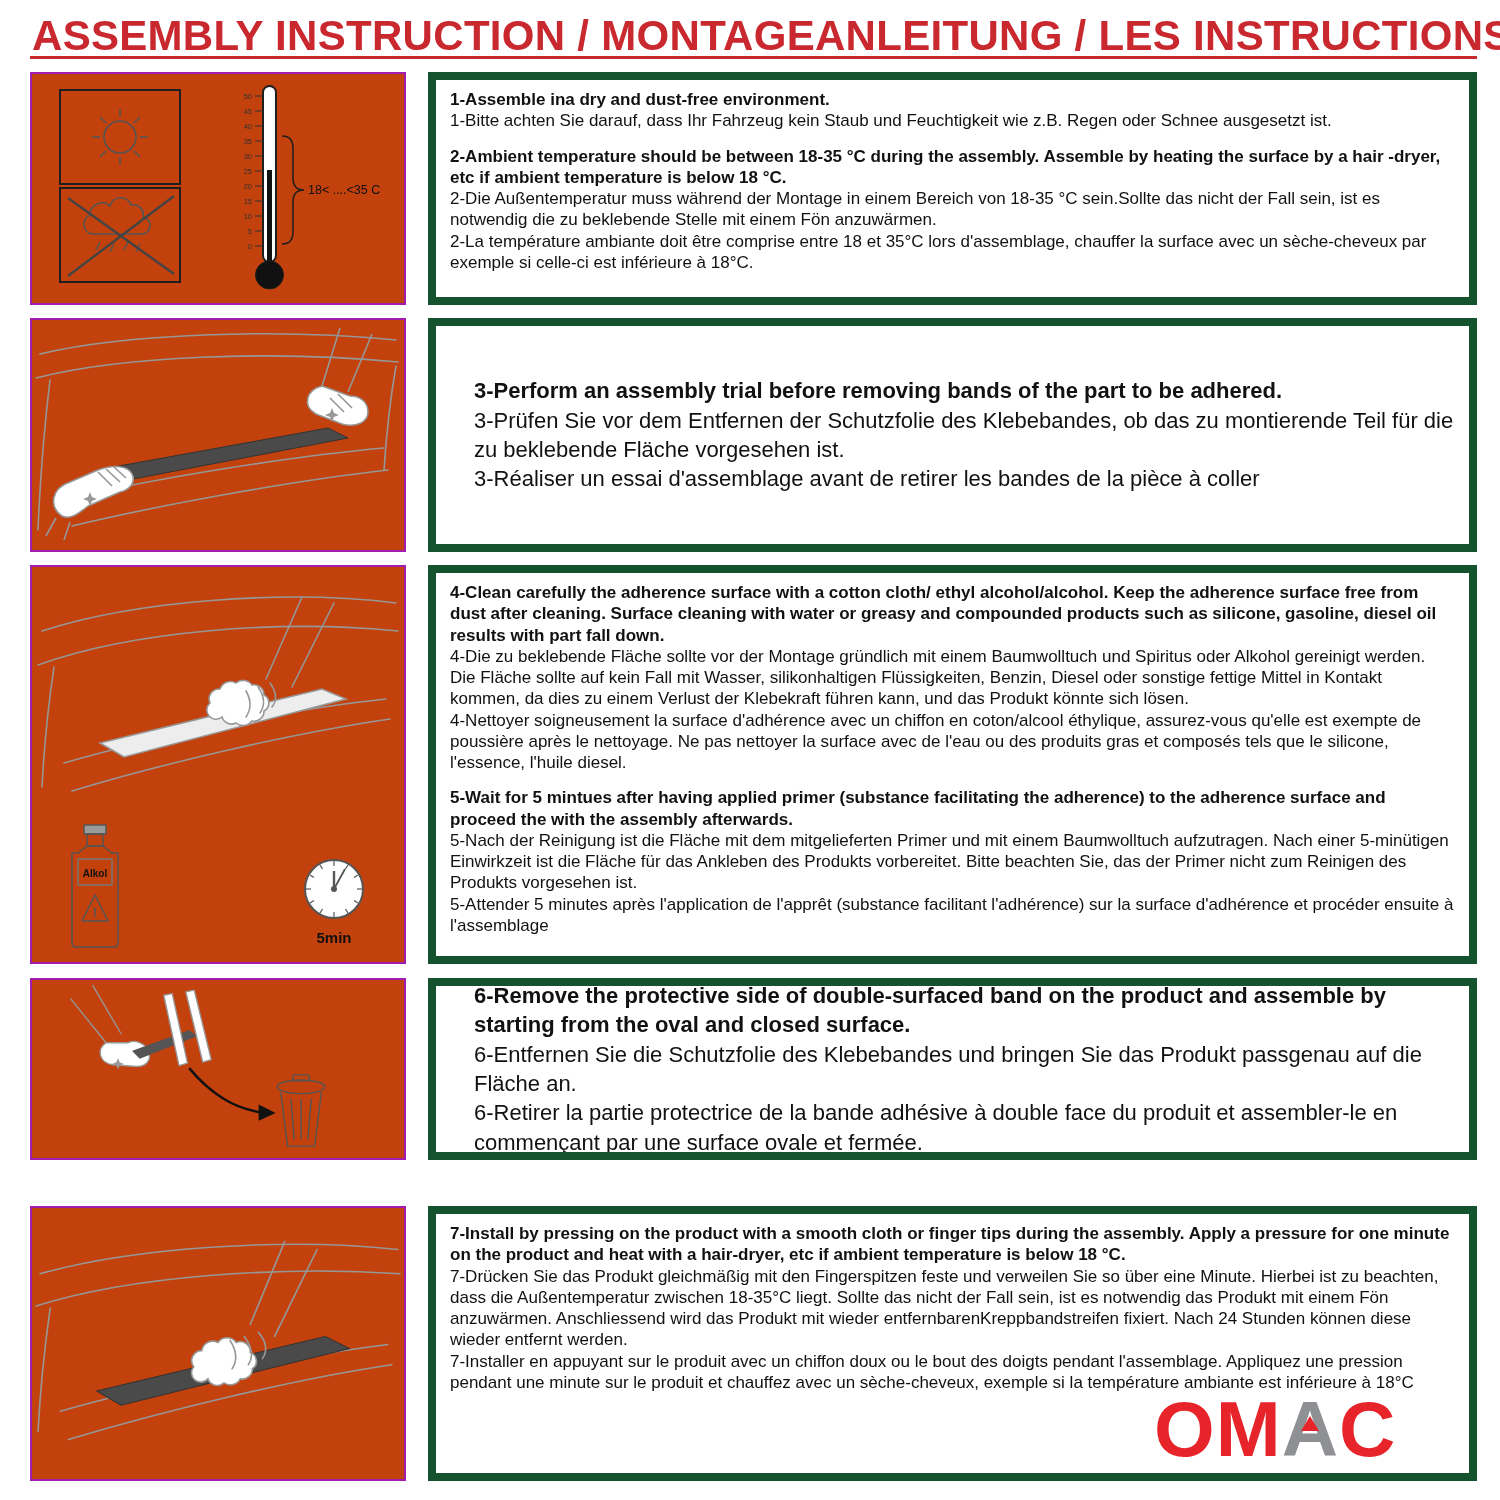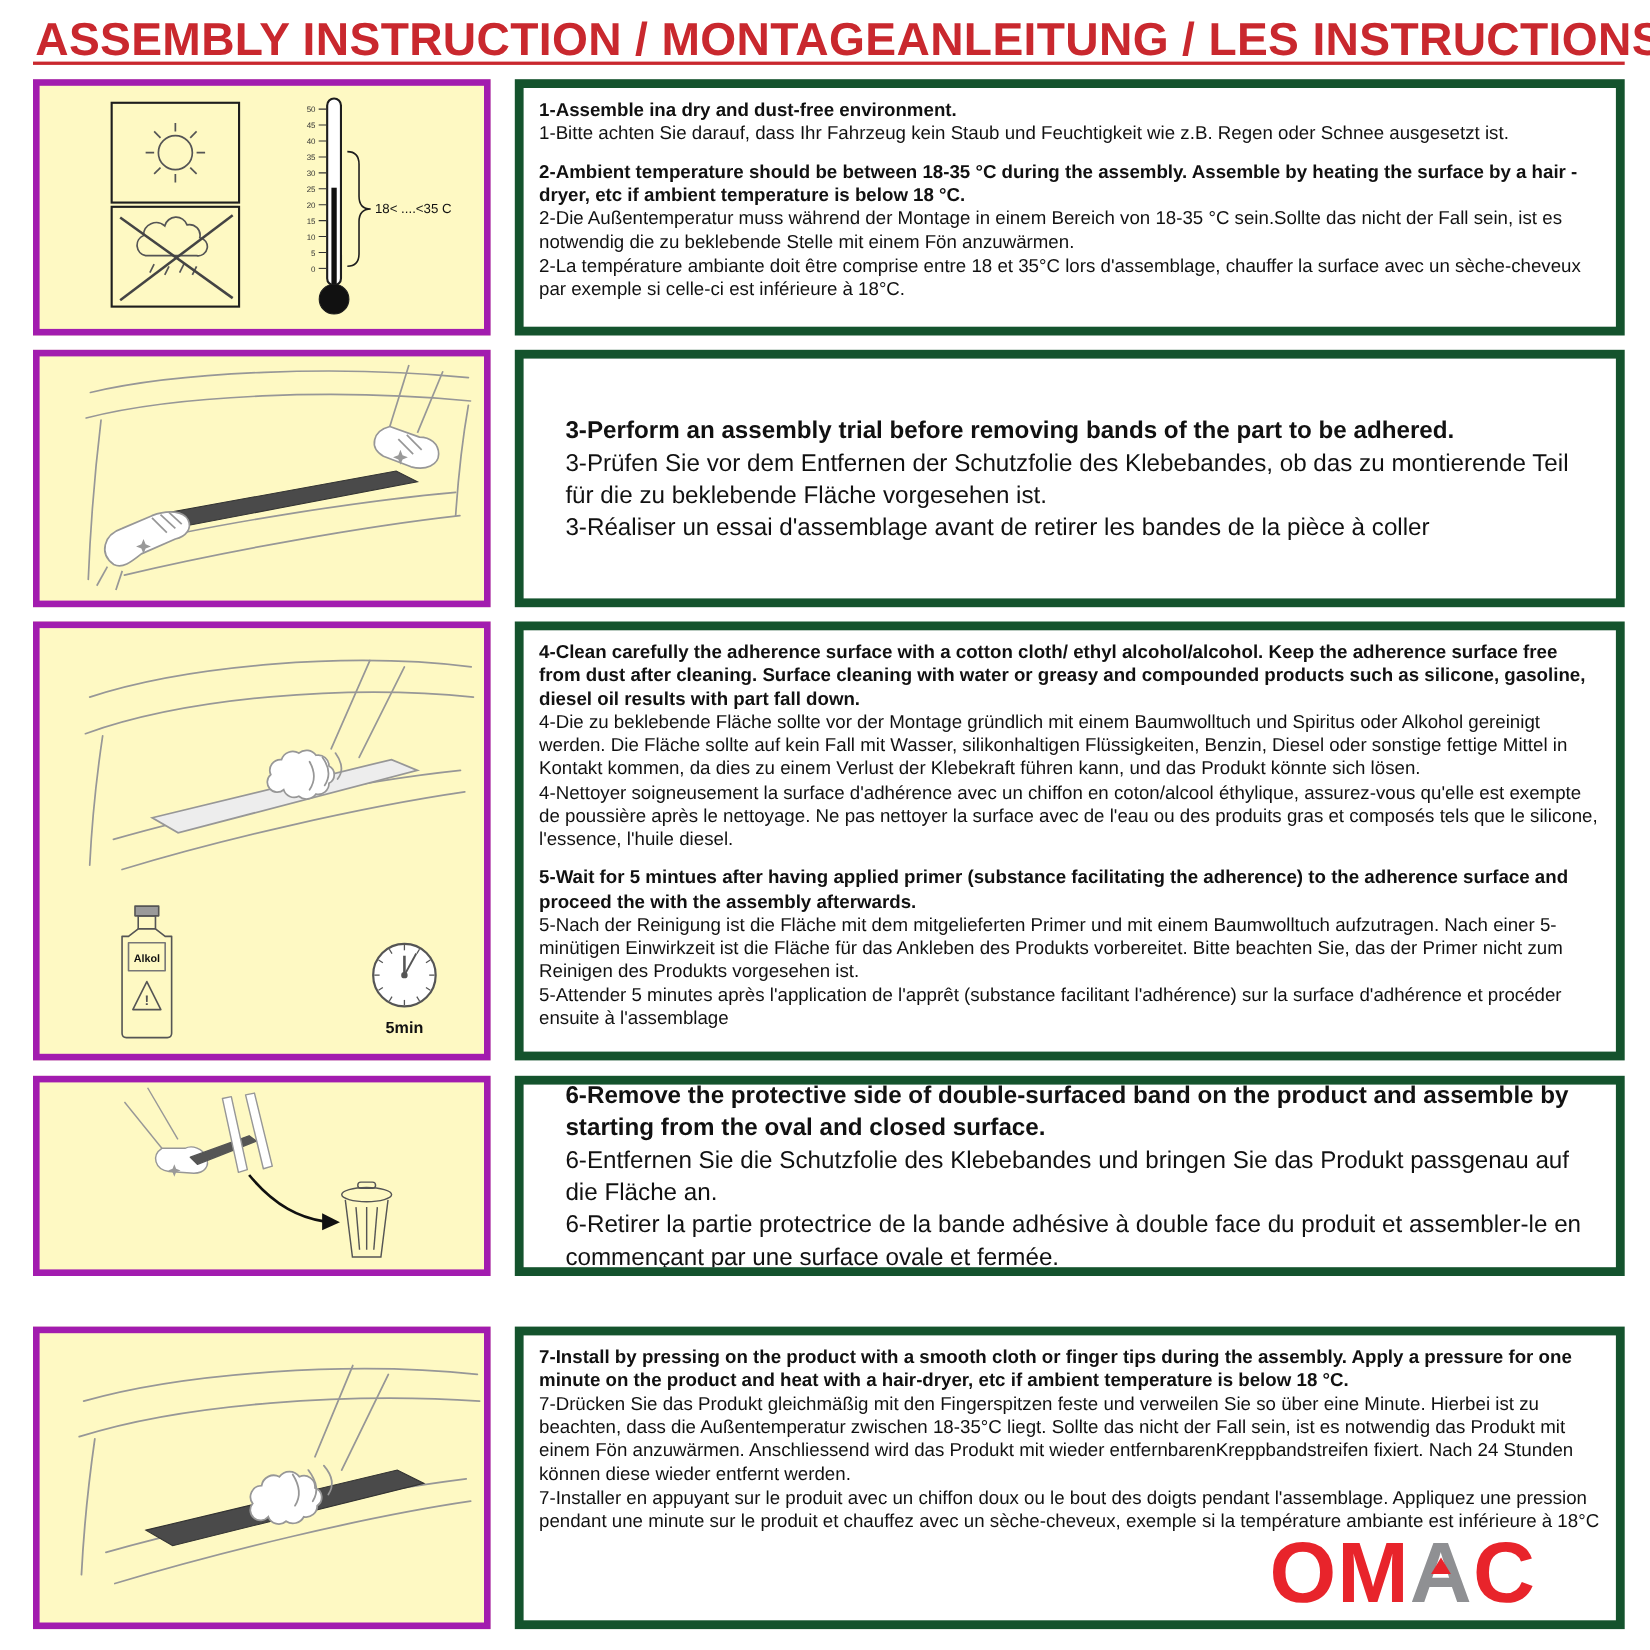--- a/index.html
+++ b/index.html
@@ -11,21 +11,21 @@
          color:#c9282e;letter-spacing:.3px;white-space:nowrap;}
   .title-rule{position:absolute;left:30px;top:56px;width:1447px;height:3px;background:#c9282e;}
 
   .row{position:absolute;left:30px;width:1447px;display:flex;gap:22px;}
   .r1{top:72px;height:233px;}
   .r2{top:318px;height:234px;}
   .r3{top:565px;height:399px;}
   .r4{top:978px;height:182px;}
   .r5{top:1206px;height:275px;}
 
-  .illu{width:372px;flex:0 0 372px;border:6px solid #a21caf;background:#fef9c3;overflow:hidden;padding-left:32px;}
+  .illu{width:372px;flex:0 0 372px;border:2px solid #a21caf;background:#c2410c;overflow:hidden;}
   .illu svg{display:block;width:100%;height:100%;}
 
   .txt{flex:1;border:8px solid #14532d;background:#fff;padding:9px 14px;overflow:hidden;}
   .txt p{margin:0;}
   .t17 p{font-size:17px;line-height:1.25;}
   .t23 p{font-size:22px;line-height:1.34;margin-left:24px;}
   .b{font-weight:700;}
   .gap{margin-top:14px !important;}
   .center{display:flex;flex-direction:column;justify-content:center;}
 

